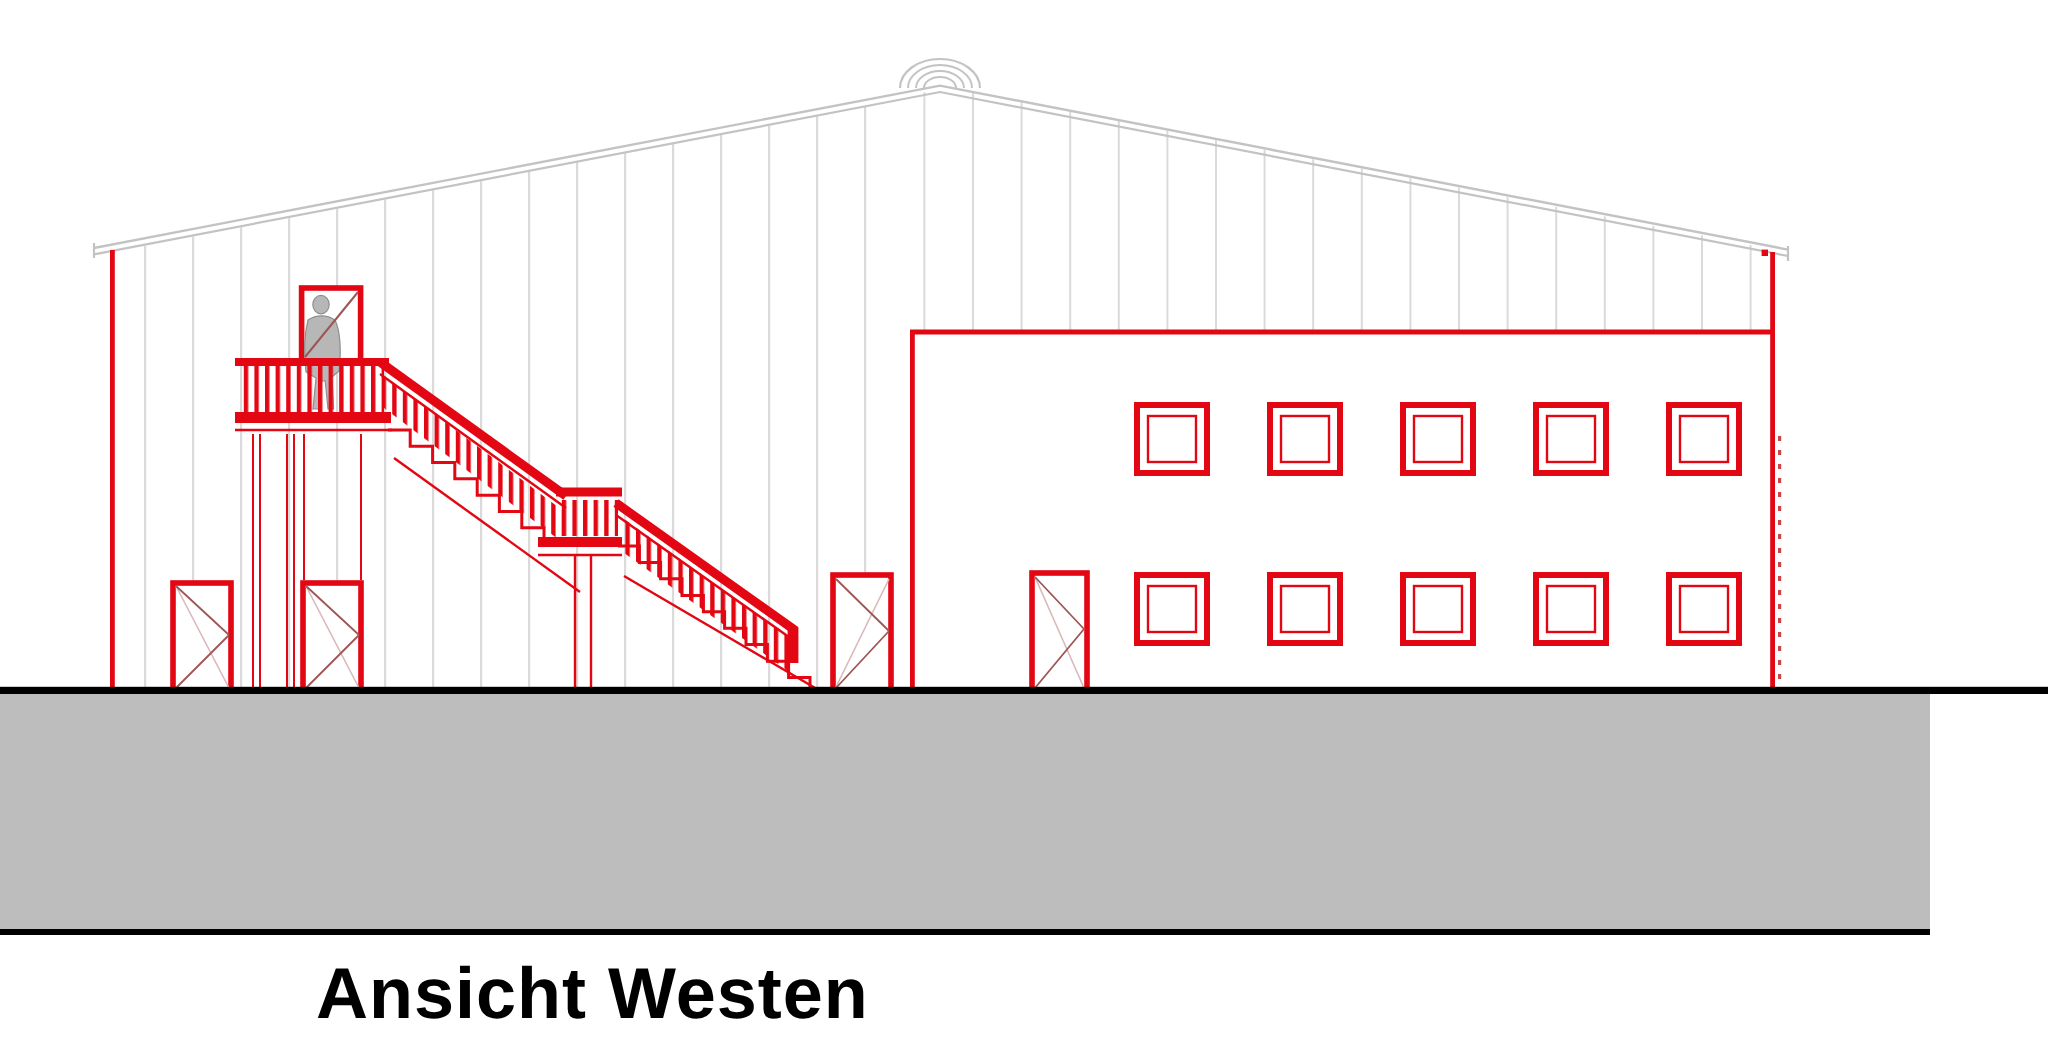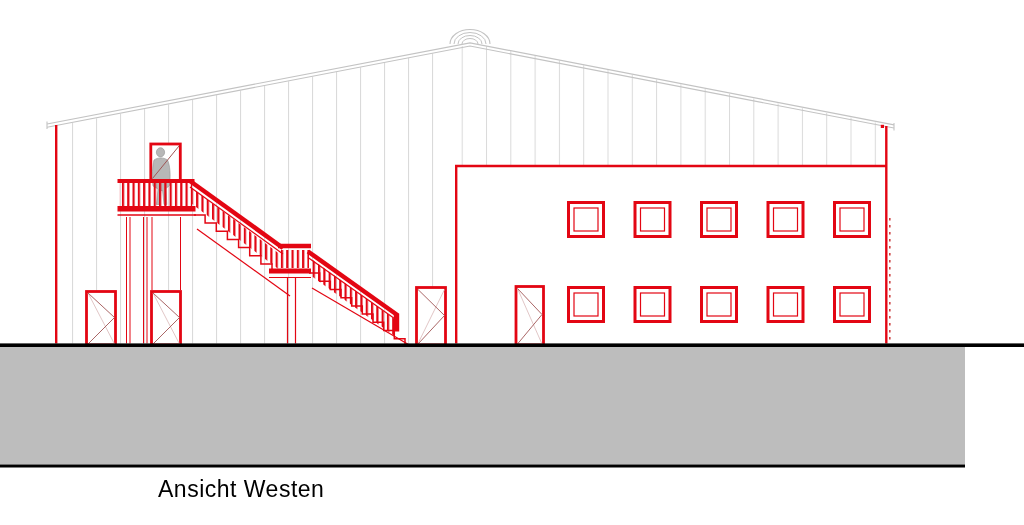--- a/index.html
+++ b/index.html
@@ -11,21 +11,21 @@
   .ln-roof{stroke:var(--roof-line,#c3c3c3);fill:none;}
   .ln-swing{stroke:var(--swing,#a05555);fill:none;}
   .ln-faint{stroke:var(--swing-faint,#d9b8b8);fill:none;}
   .ln-dash{stroke:var(--dashed-red,#cc4444);fill:none;}
   .door-frame{fill:#ffffff;stroke:var(--red,#e30613);}
   .win-outer{fill:#ffffff;stroke:var(--red,#e30613);}
   .win-inner{fill:none;stroke:var(--red,#e30613);}
   .person{fill:var(--person-fill,#b7b7b7);stroke:var(--person-stroke,#8f8f8f);stroke-width:0.6;}
   .ground-fill{fill:var(--ground-fill,#bdbdbd);stroke:none;}
   .ink{fill:var(--ink,#000000);stroke:none;}
-  .title{position:absolute;left:158px;top:476px;font-size:23px;font-weight:400;
+  .title{position:absolute;left:158px;top:476px;font-size:36px;font-weight:700;
          color:var(--ink,#000000);letter-spacing:0.5px;white-space:nowrap;}
 </style>
 </head>
 <body>
 
 <div class="stage">
 <svg class="drawing" width="1024" height="525" viewBox="0 0 1024 525">
   <defs>
     <pattern id="panL" width="24" height="12" patternUnits="userSpaceOnUse">
       <rect x="0" y="0" width="1.1" height="12" fill="var(--facade-line,#dadada)"></rect>

